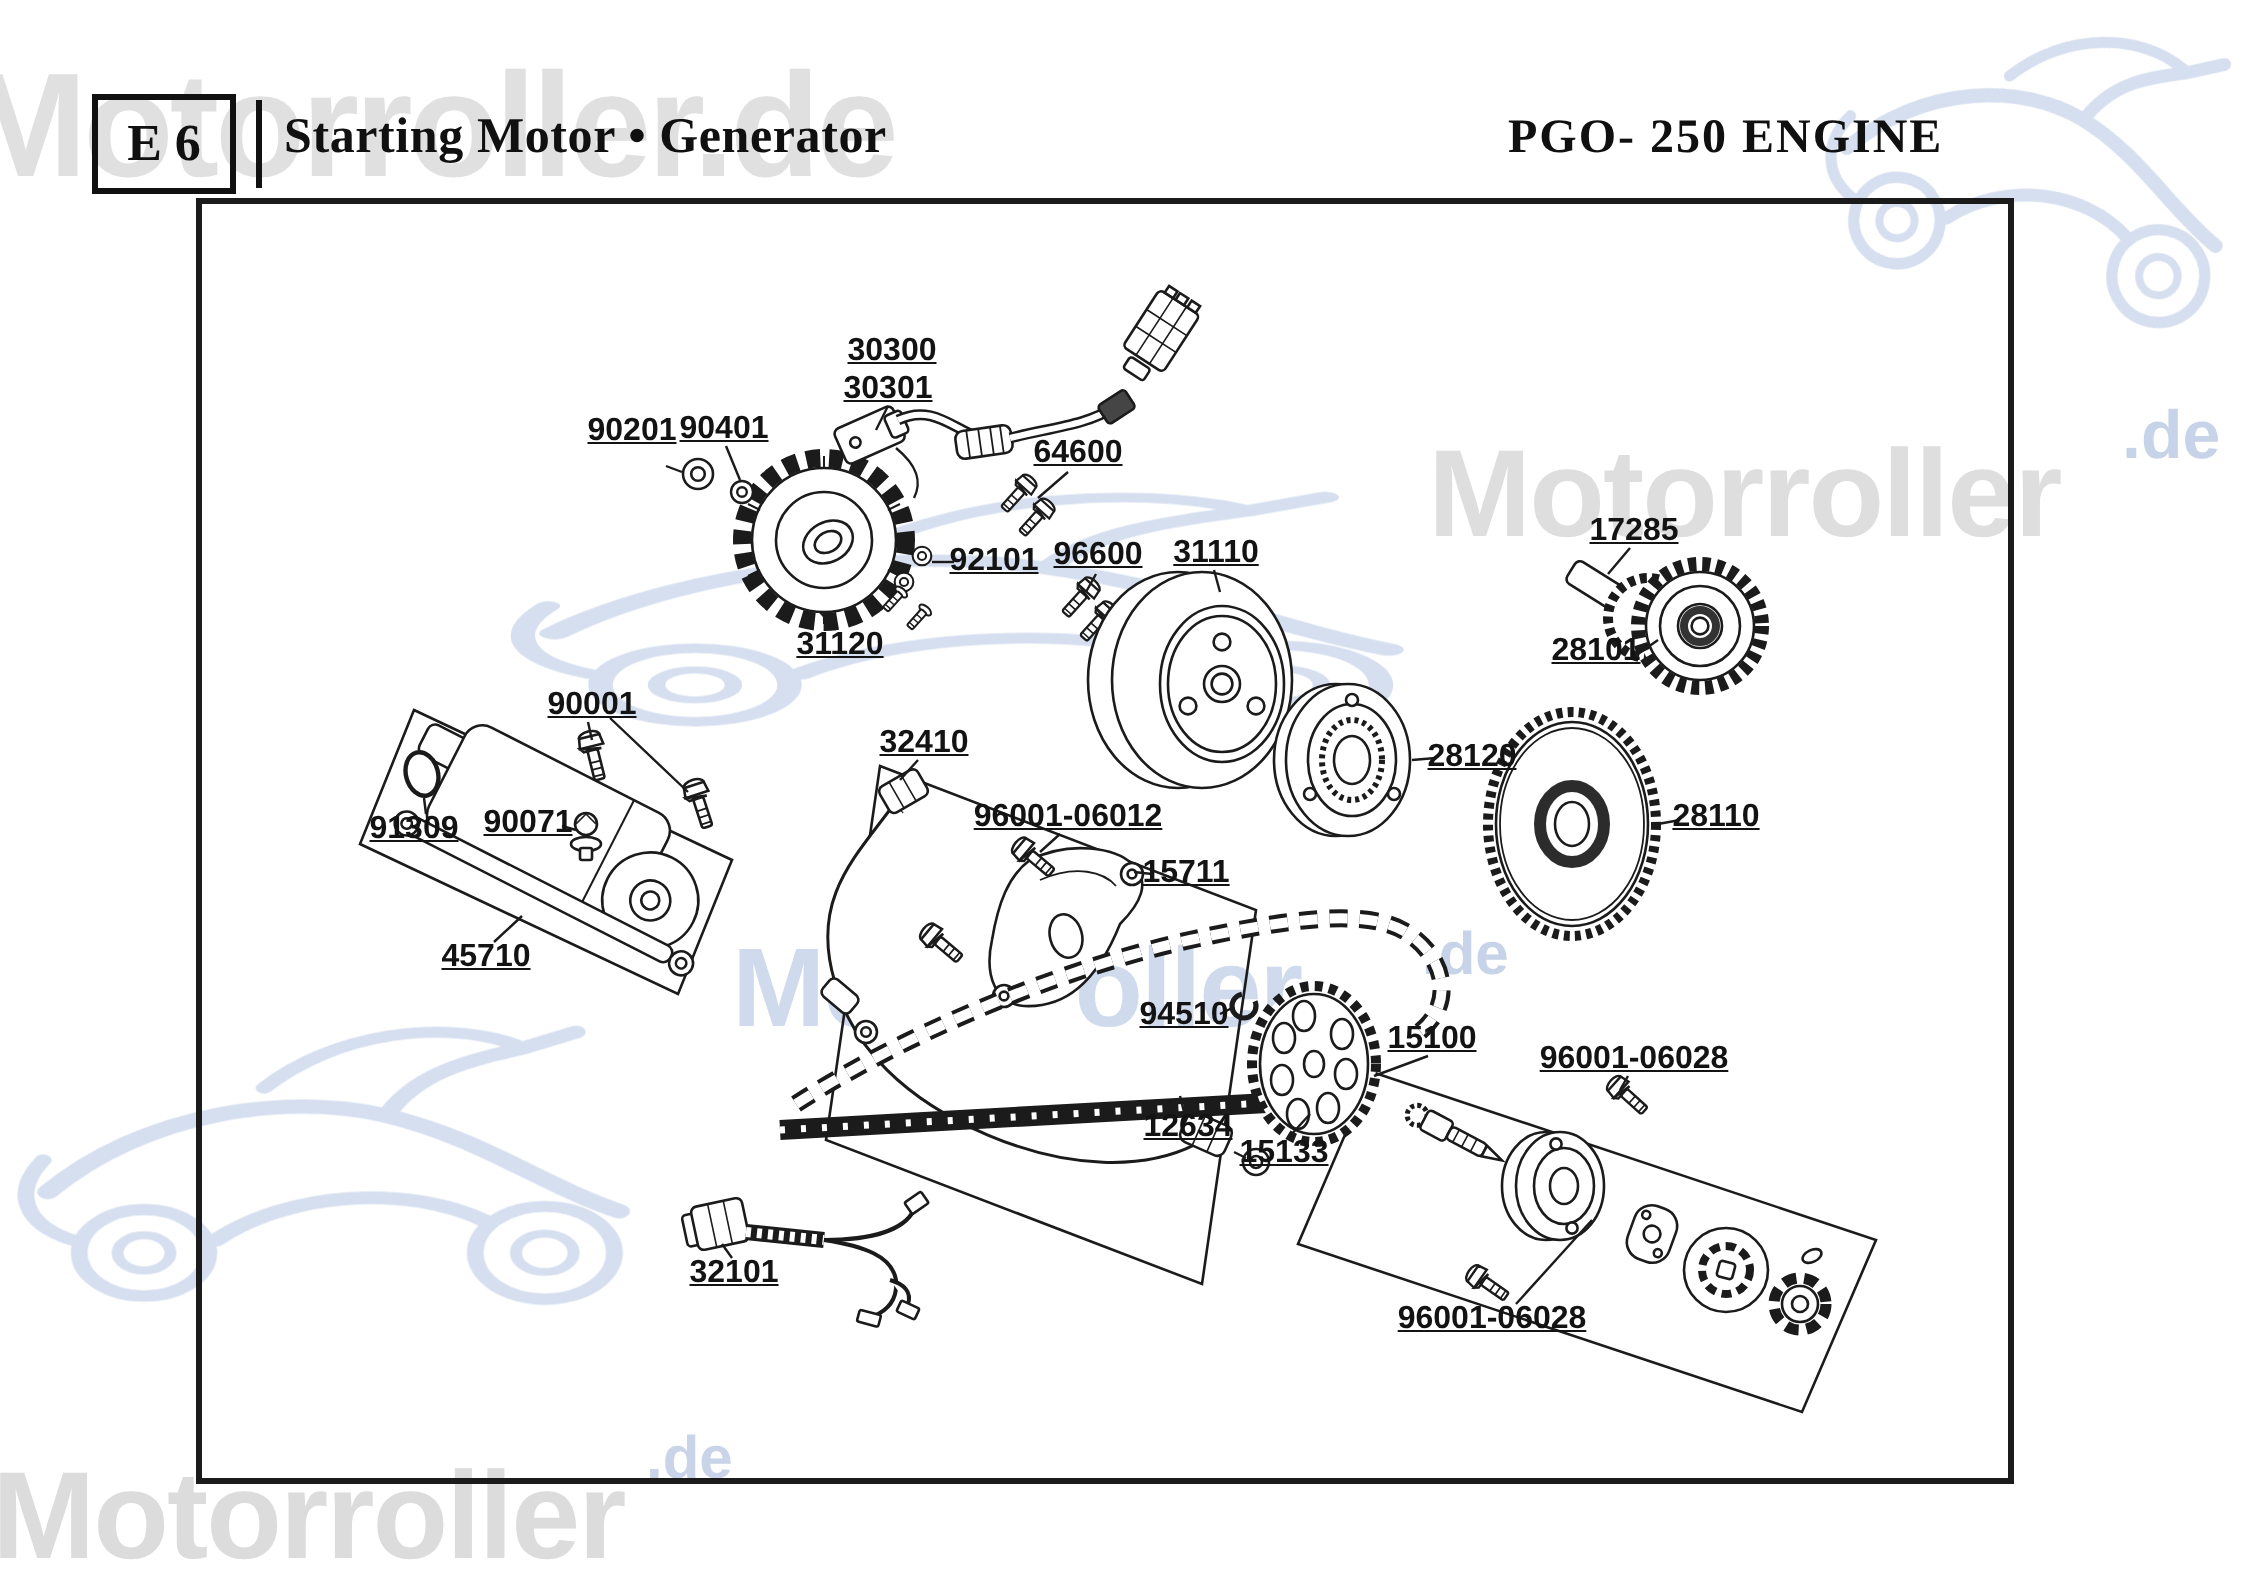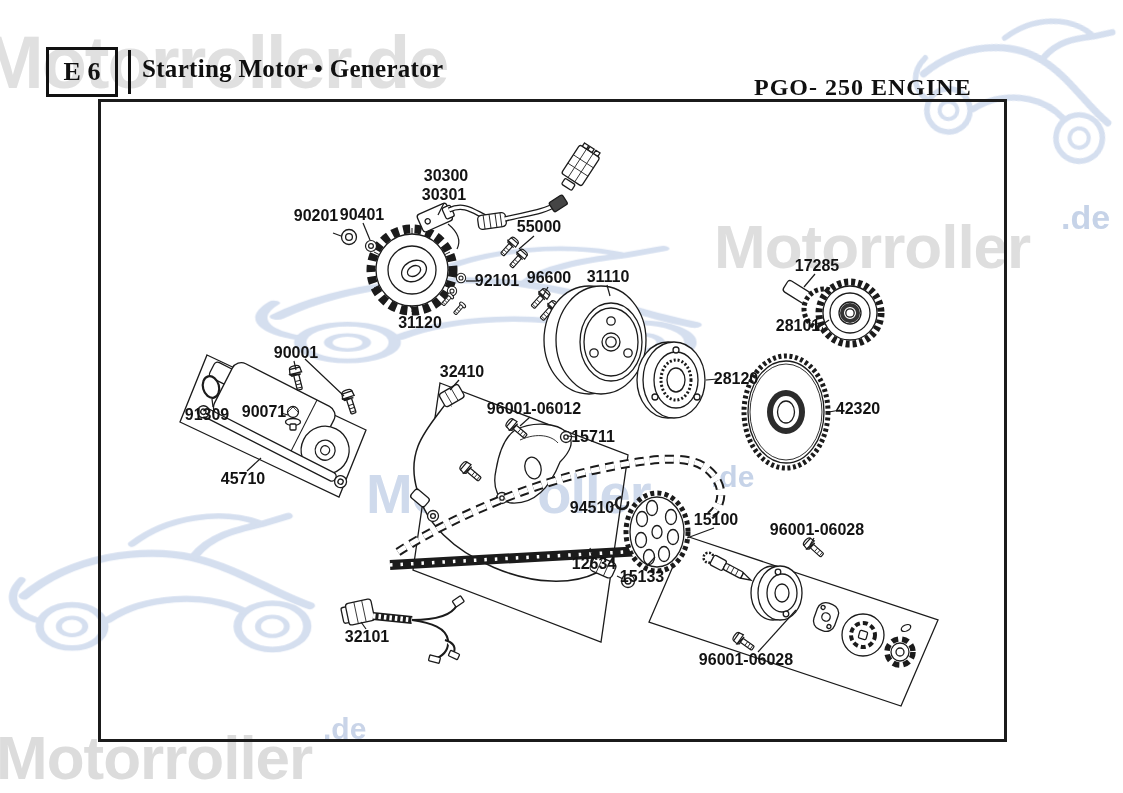--- a/index.html
+++ b/index.html
@@ -7,23 +7,23 @@
         font-family:"Liberation Sans",sans-serif;}
   .layer{position:absolute;left:0;top:0;width:1123px;height:793px;}
   #watermark-layer{z-index:0;}
   #diagram-layer{z-index:1;}
   .hdr{position:absolute;z-index:2;color:#101010;}
   #e6-box{left:46px;top:47px;width:66px;height:44px;border:3px solid #111;
           display:flex;align-items:center;justify-content:center;
           font:bold 26px "Liberation Serif",serif;background:transparent;}
   #hdr-divider{left:128px;top:50px;width:3px;height:44px;background:#111;}
   #page-title{left:142px;top:55px;font:bold 25px "Liberation Serif",serif;letter-spacing:.3px;}
-  #engine-model{left:754px;top:56px;font:bold 24px "Liberation Serif",serif;letter-spacing:1px;margin-top:18px;}
+  #engine-model{left:754px;top:56px;font:bold 24px "Liberation Serif",serif;letter-spacing:1px;}
   .lbl{position:absolute;z-index:3;transform:translate(-50%,-50%);
-       font:bold 16px "Liberation Sans",sans-serif;color:#131313;white-space:nowrap;}
+       font:bold 16px "Liberation Sans",sans-serif;color:#131313;white-space:nowrap;text-decoration:underline;}
 </style>
 </head>
 <body>
 
 <div class="page">
 
   <svg id="watermark-layer" class="layer" viewBox="0 0 1123 793">
     <defs>
       <g id="scooter" fill="none" stroke-linecap="round">
         <circle cx="70" cy="158" r="27" stroke-width="7"></circle>
@@ -335,29 +335,29 @@
       <path d="M814,538 L810,545"></path>
       <path d="M758,652 L796,610"></path>
       <path d="M366,629 L361,622"></path>
     </g>
   </svg>
 
   <div class="lbl" style="left:446px;top:176px">30300</div>
   <div class="lbl" style="left:444px;top:195px">30301</div>
   <div class="lbl" style="left:362px;top:215px">90401</div>
   <div class="lbl" style="left:316px;top:216px">90201</div>
-  <div class="lbl" style="left:539px;top:227px">55000</div>
+  <div class="lbl" style="left:539px;top:227px">64600</div>
   <div class="lbl" style="left:497px;top:281px">92101</div>
   <div class="lbl" style="left:549px;top:278px">96600</div>
   <div class="lbl" style="left:608px;top:277px">31110</div>
   <div class="lbl" style="left:420px;top:323px">31120</div>
   <div class="lbl" style="left:817px;top:266px">17285</div>
   <div class="lbl" style="left:798px;top:326px">28101</div>
   <div class="lbl" style="left:736px;top:379px">28120</div>
-  <div class="lbl" style="left:858px;top:409px">42320</div>
+  <div class="lbl" style="left:858px;top:409px">28110</div>
   <div class="lbl" style="left:296px;top:353px">90001</div>
   <div class="lbl" style="left:462px;top:372px">32410</div>
   <div class="lbl" style="left:207px;top:415px">91309</div>
   <div class="lbl" style="left:264px;top:412px">90071</div>
   <div class="lbl" style="left:243px;top:479px">45710</div>
   <div class="lbl" style="left:534px;top:409px">96001-06012</div>
   <div class="lbl" style="left:593px;top:437px">15711</div>
   <div class="lbl" style="left:592px;top:508px">94510</div>
   <div class="lbl" style="left:594px;top:564px">12634</div>
   <div class="lbl" style="left:642px;top:577px">15133</div>

